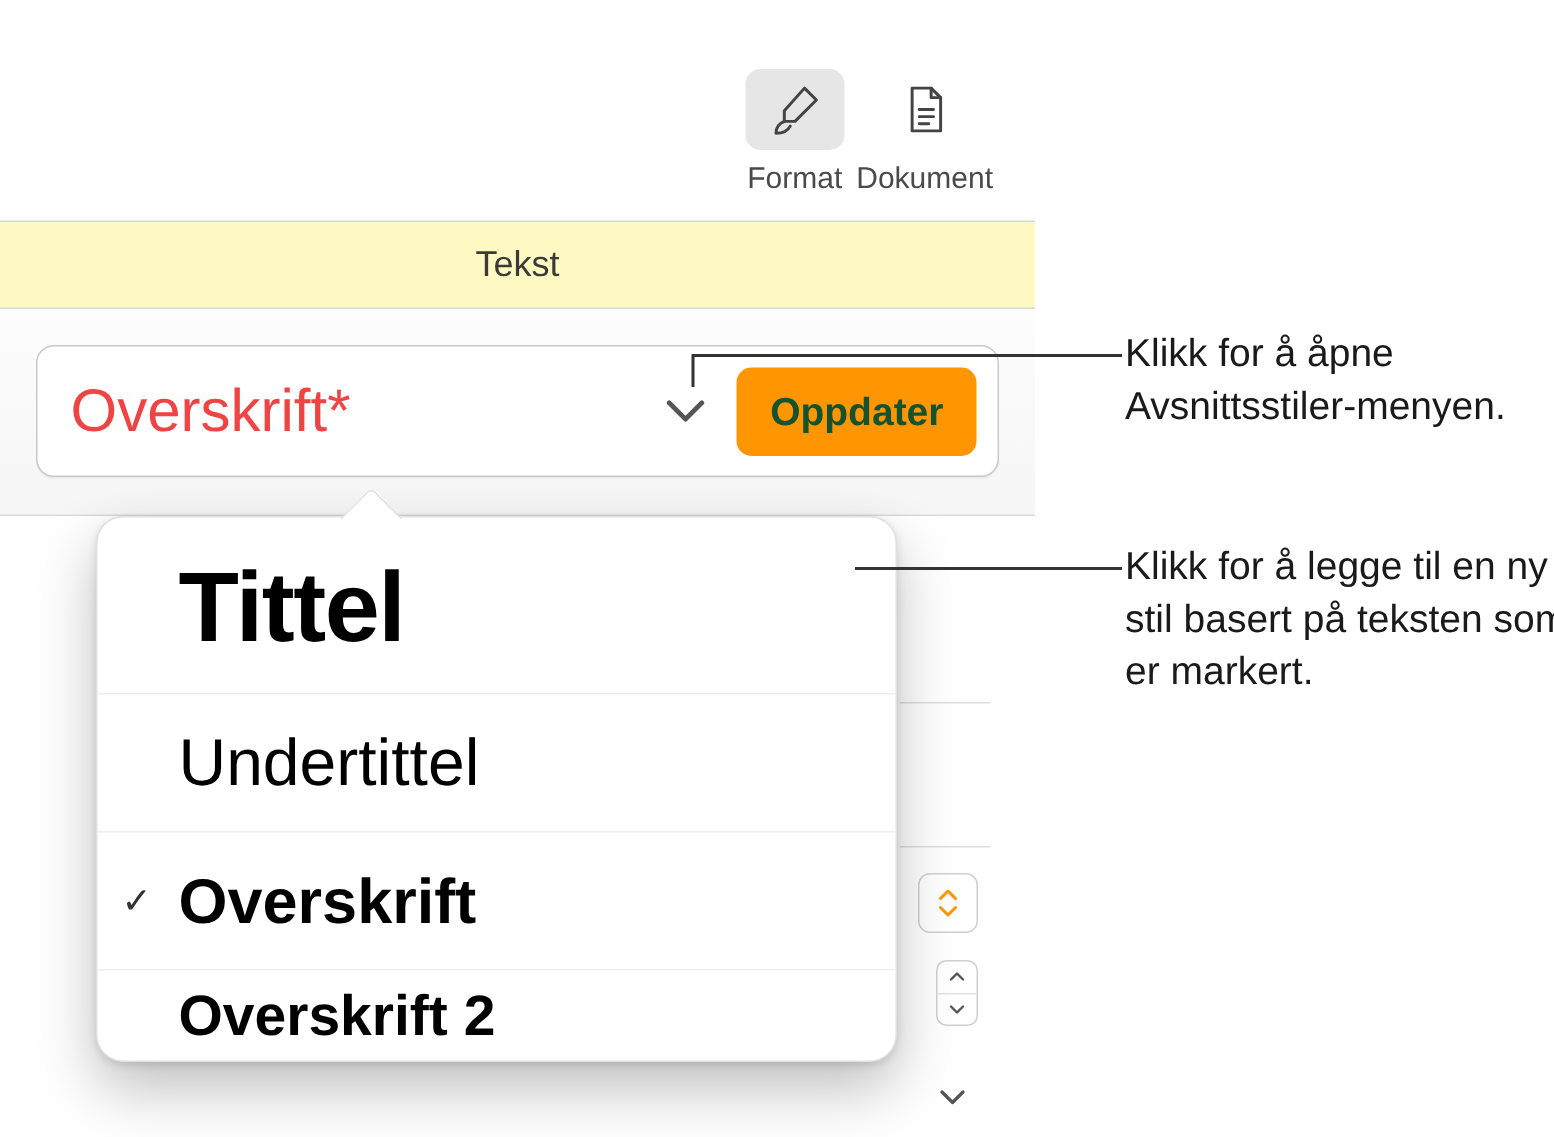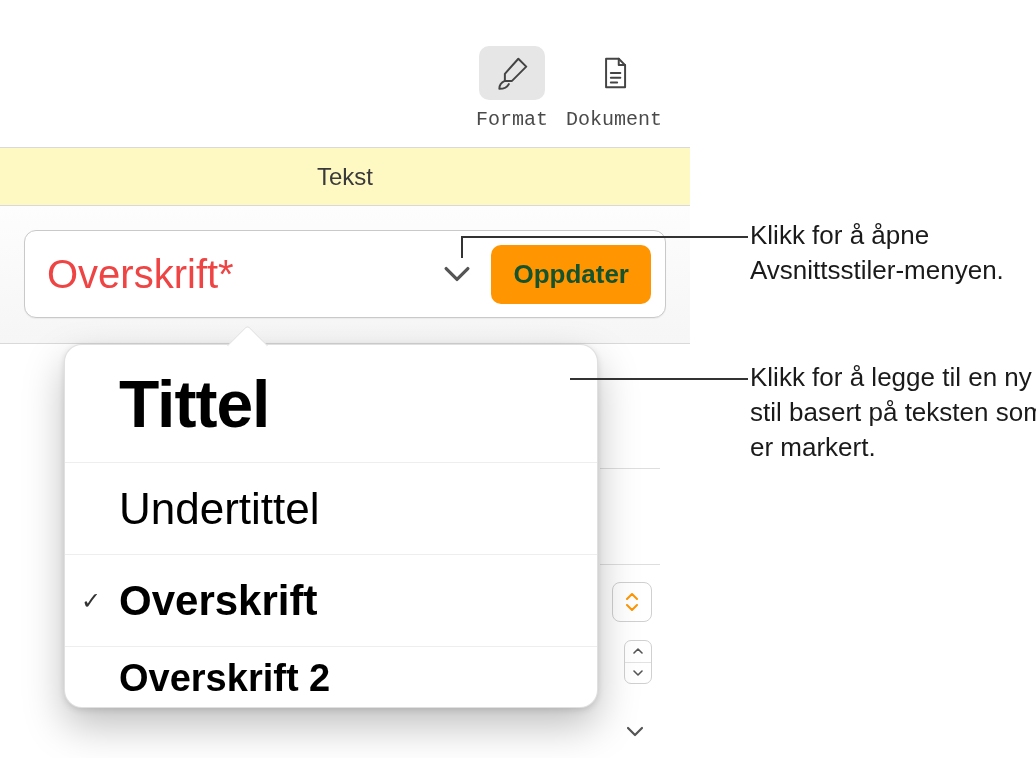--- a/index.html
+++ b/index.html
@@ -32,22 +32,21 @@
     height: 130px;
     border-bottom: 1px solid #d9d9d9;
     background: #fff;
   }
 
   .toolbar-buttons {
     position: absolute;
     top: 28px;
     right: 28px;
     display: flex;
-    gap: 18px;
-    font-family: Liberation Mono, monospace;
+    gap: 8px;
   }
 
   .tool-btn {
     display: flex;
     flex-direction: column;
     align-items: center;
     gap: 8px;
     font-size: 20px;
     color: #4a4a4a;
     cursor: pointer;

